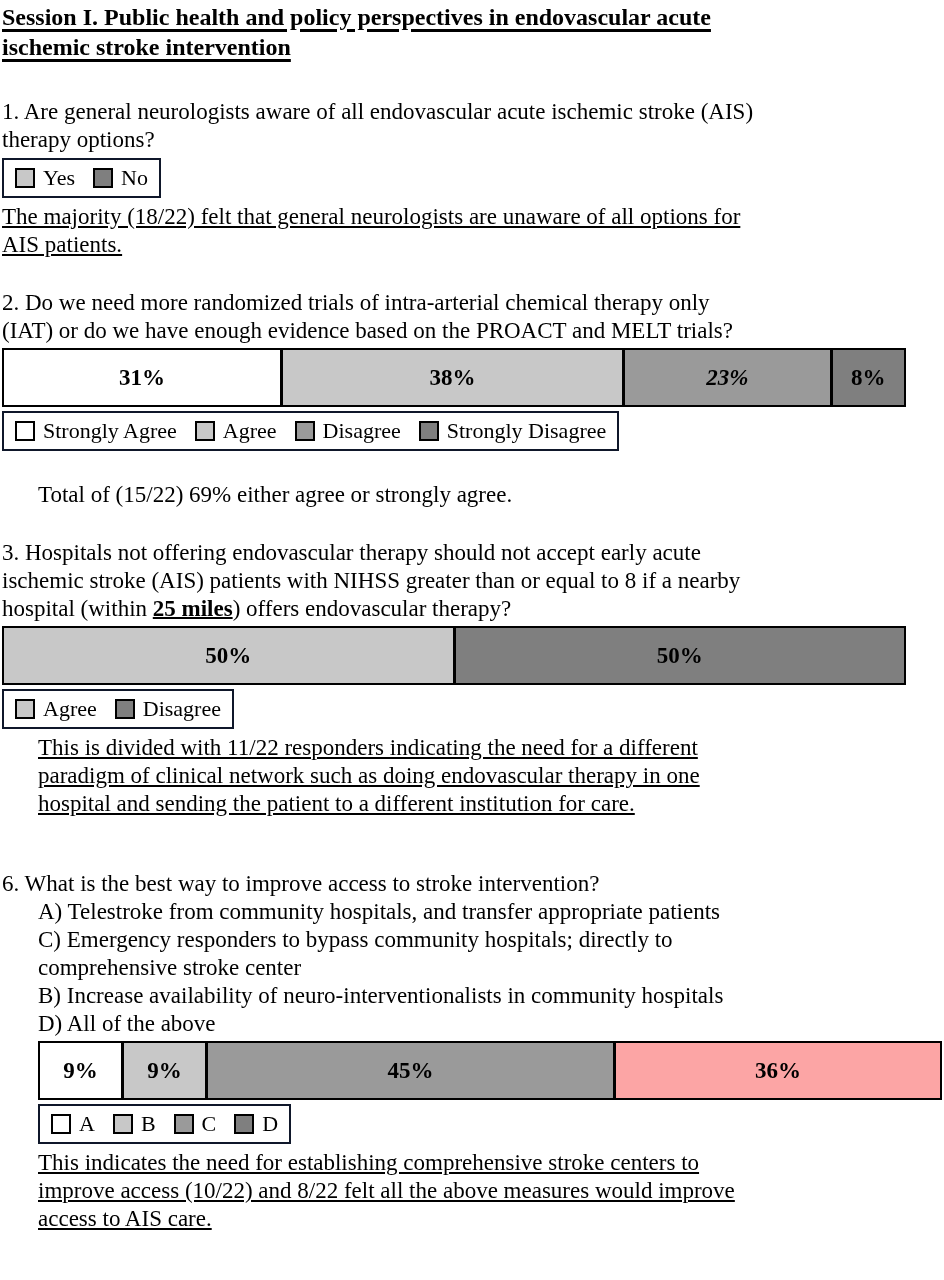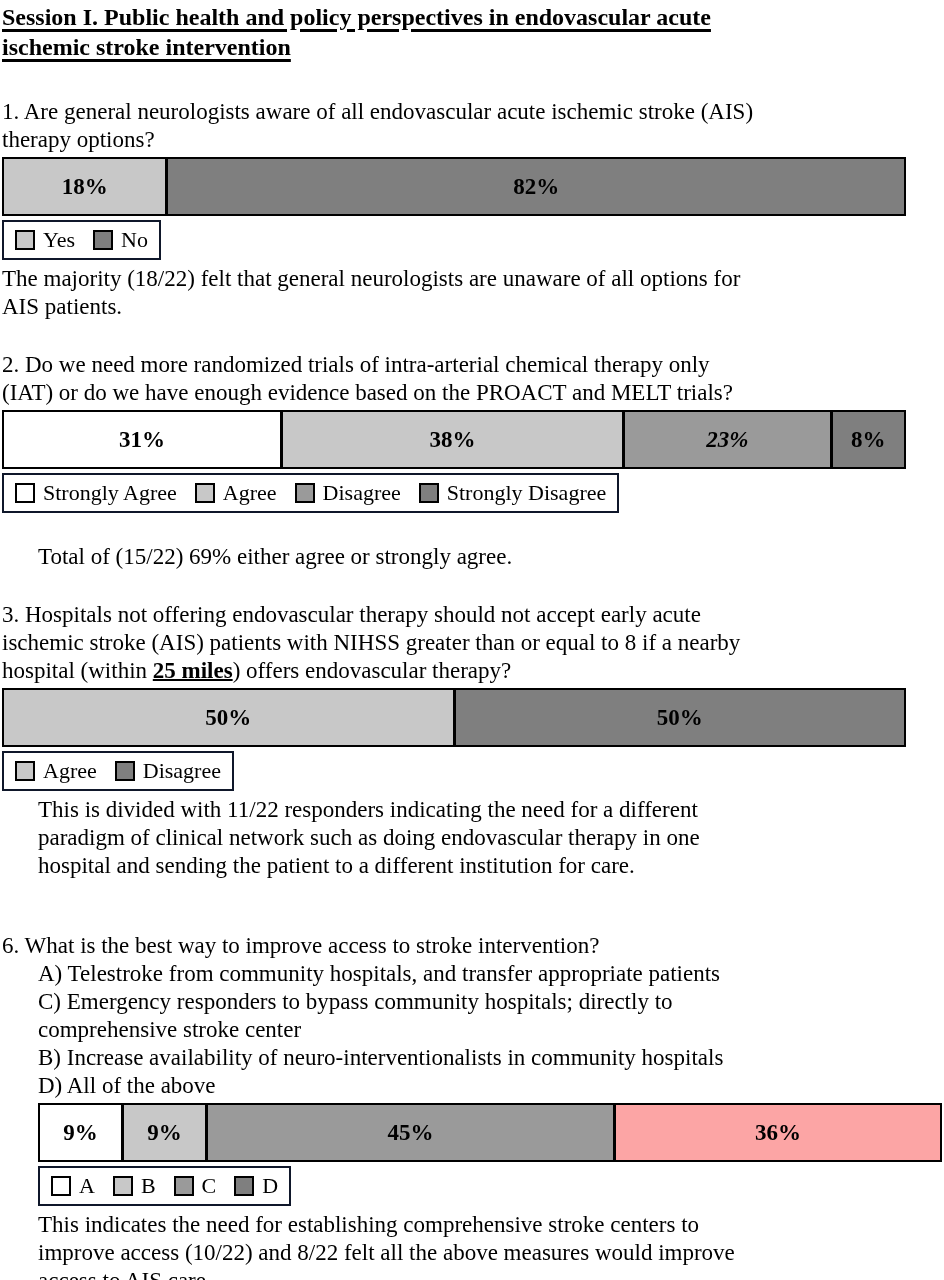--- a/index.html
+++ b/index.html
@@ -24,21 +24,21 @@
     font-weight: bold;
     text-decoration: underline;
     text-decoration-thickness: 3px;
     text-underline-offset: 4px;
   }
   p { margin: 0; }
   .q1-text   { margin-top: 36px; }
   .q2-text   { margin-top: 30px; }
   .q3-text   { margin-top: 30px; }
   .q4-text   { margin-top: 52px; }
-  .expl      { margin-top: 5px; }
+  .expl      { margin-top: 5px; text-decoration: underline; }
   .expl-gap  { margin-top: 30px; }
   .indent    { padding-left: 36px; }
   .em-underline {
     font-weight: bold;
     text-decoration: underline;
     text-decoration-thickness: 2px;
   }
   .bar {
     display: flex;
     width: 904px;
@@ -85,28 +85,20 @@
 <body>
 
 <div class="page">
 
   <h1 class="title pre">Session I. Public health and policy perspectives in endovascular acute
 ischemic stroke intervention</h1>
 
   <section>
     <p class="pre q1-text">1. Are general neurologists aware of all endovascular acute ischemic stroke (AIS)
 therapy options?</p>
-    <div class="bar">
-        <div class="seg" style="flex-grow: 18; background-color: rgb(200, 200, 200);">
-          <span class="seg-label">18%</span>
-        </div>
-        <div class="seg" style="flex-grow: 82; background-color: rgb(127, 127, 127);">
-          <span class="seg-label">82%</span>
-        </div>
-      </div>
     <div class="legend-row">
       <div class="legend">
           <span class="entry">
             <span class="swatch" style="background-color: rgb(200, 200, 200);"></span>
             <span class="legend-label">Yes</span>
           </span>
           <span class="entry">
             <span class="swatch" style="background-color: rgb(127, 127, 127);"></span>
             <span class="legend-label">No</span>
           </span>

